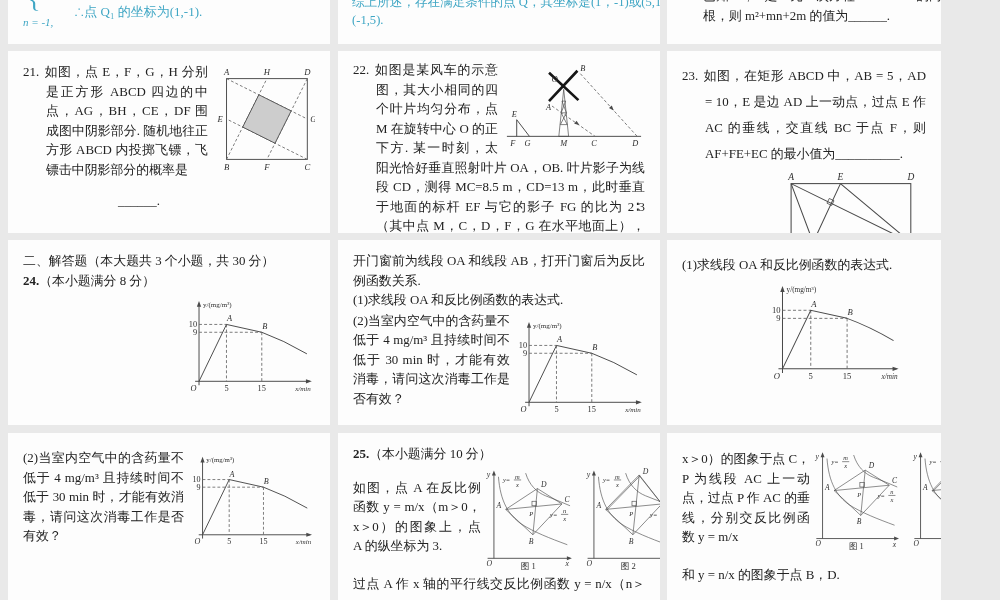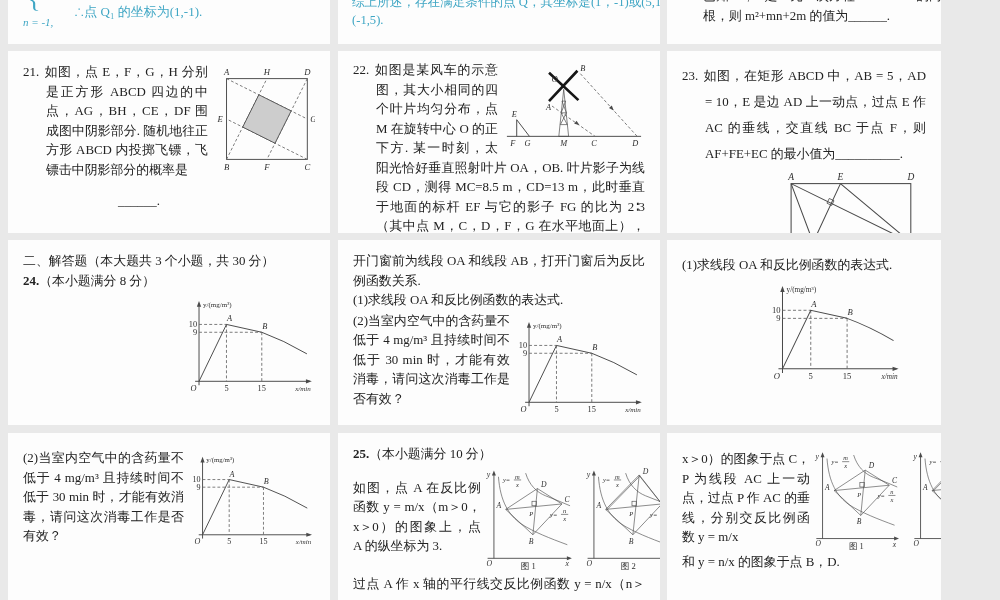--- a/index.html
+++ b/index.html
@@ -347,14 +347,14 @@
         <g>
           <text class="it s7" x="76" y="57">y=</text>
           <text class="it s7" x="92" y="53" text-anchor="middle">n</text>
           <path class="slt" d="M88,54.5 H96"></path>
           <text class="it s7" x="92" y="62" text-anchor="middle">x</text>
         </g>
         <text class="capt" x="52" y="115" text-anchor="middle">图 2</text>
       </svg>
     </div>
   </div>
-  <div class="t" style="margin-top:2px">和 y = n/x 的图象于点 B，D.</div>
+  <div class="t" style="margin-top:15px">和 y = n/x 的图象于点 B，D.</div>
 </div>
 
 </body></html>

